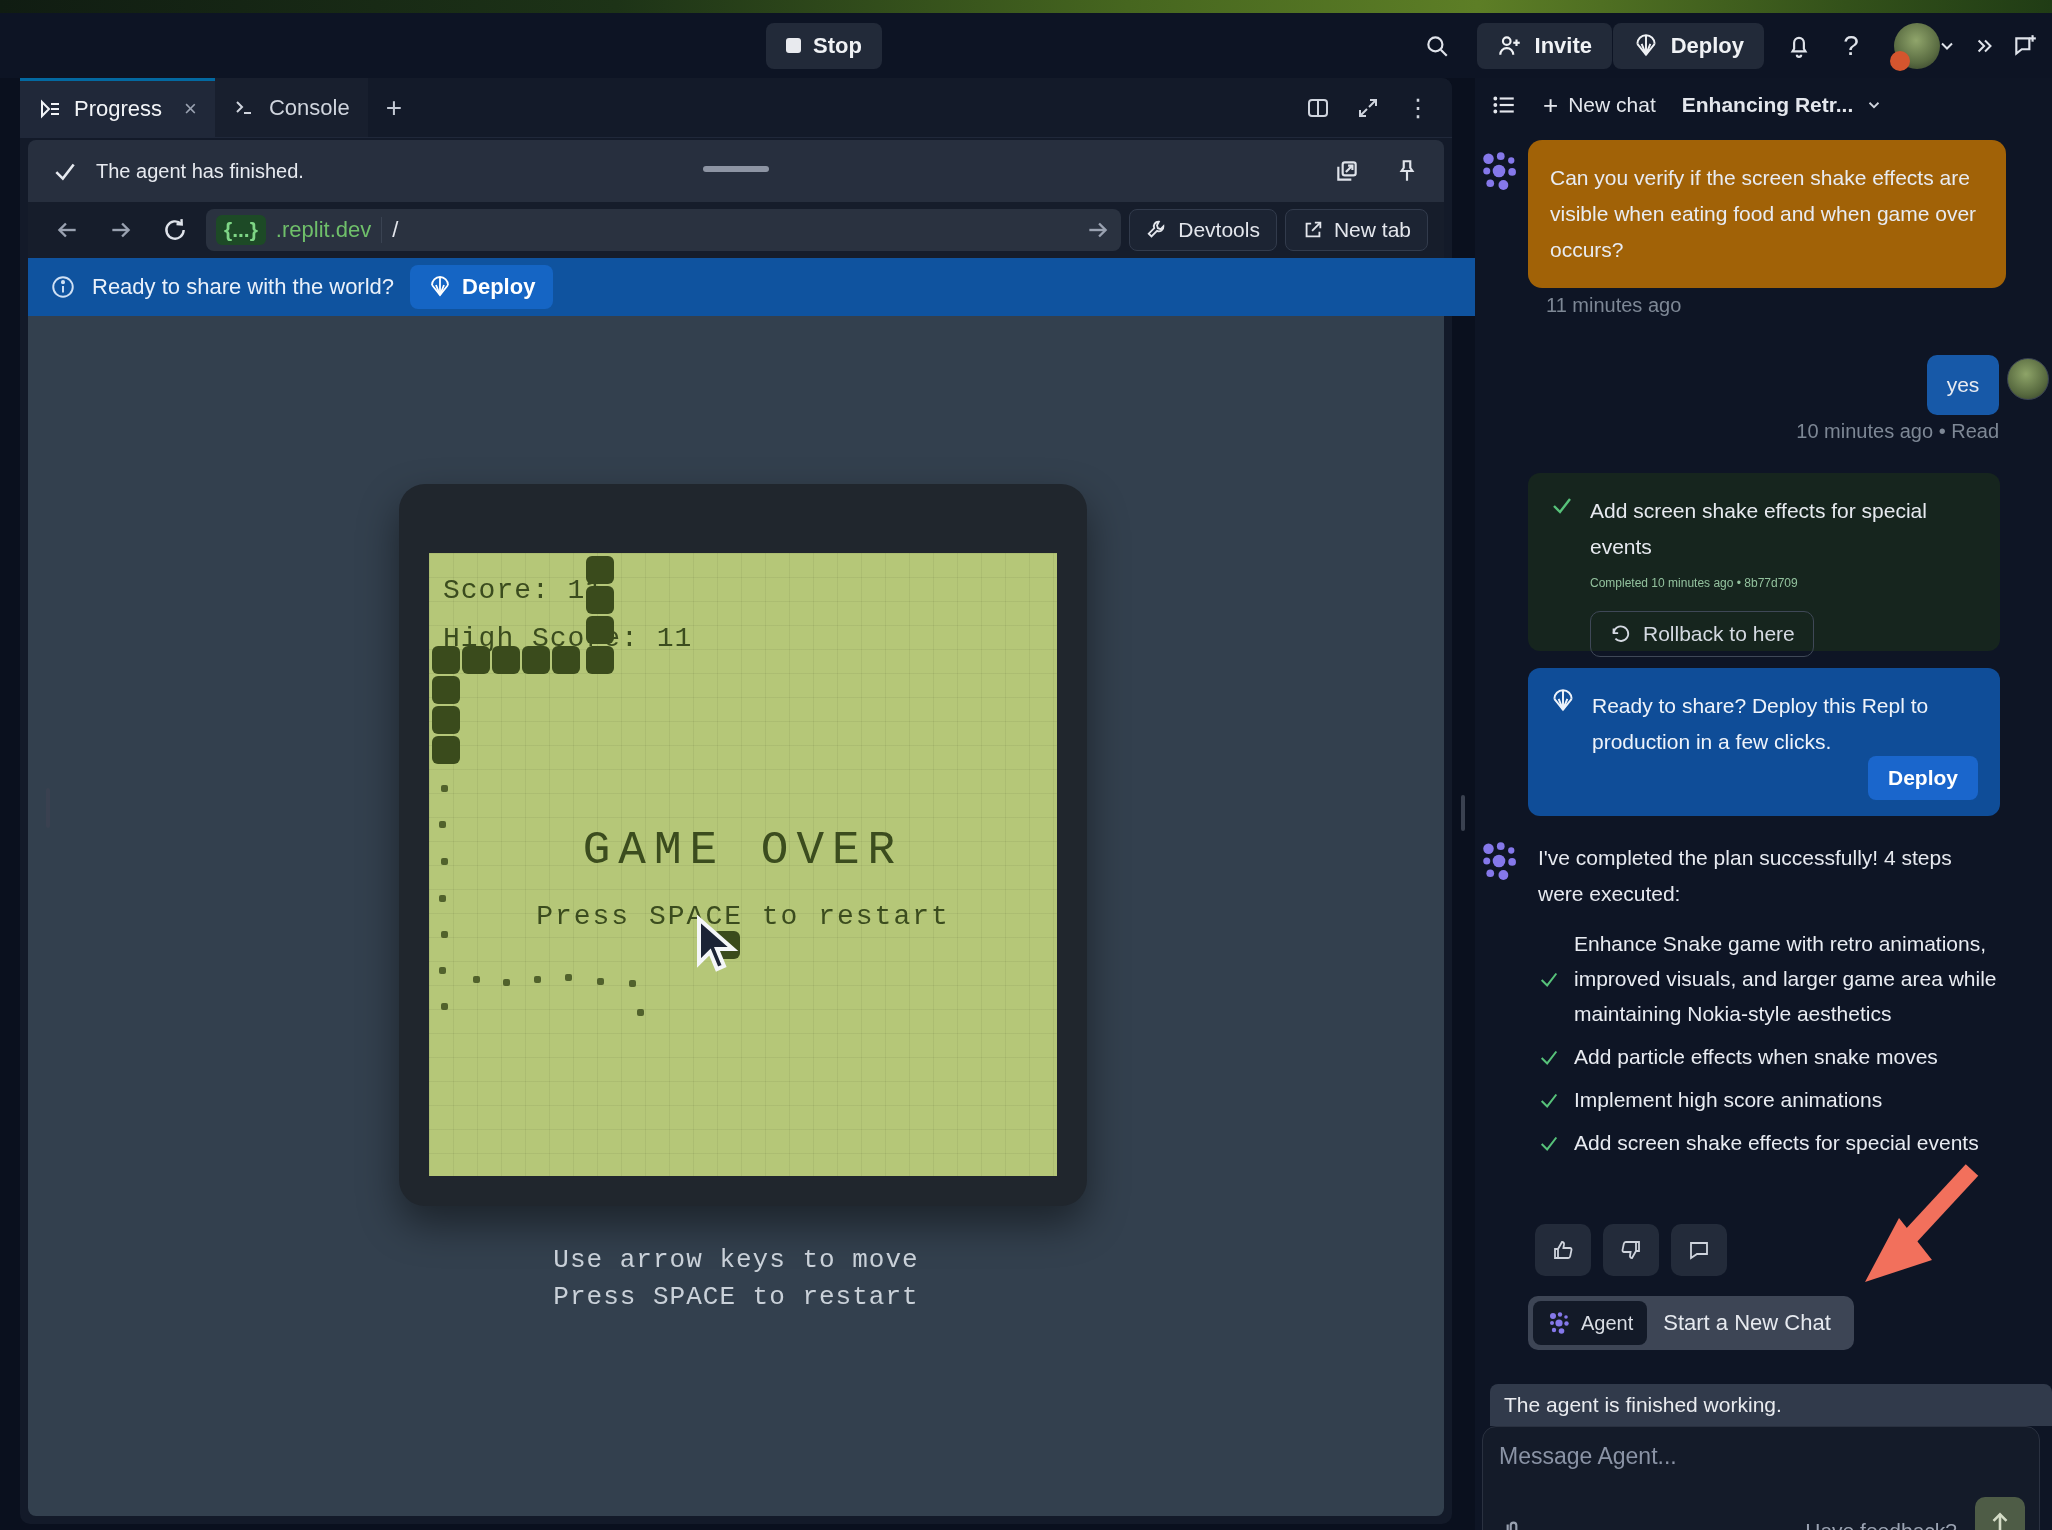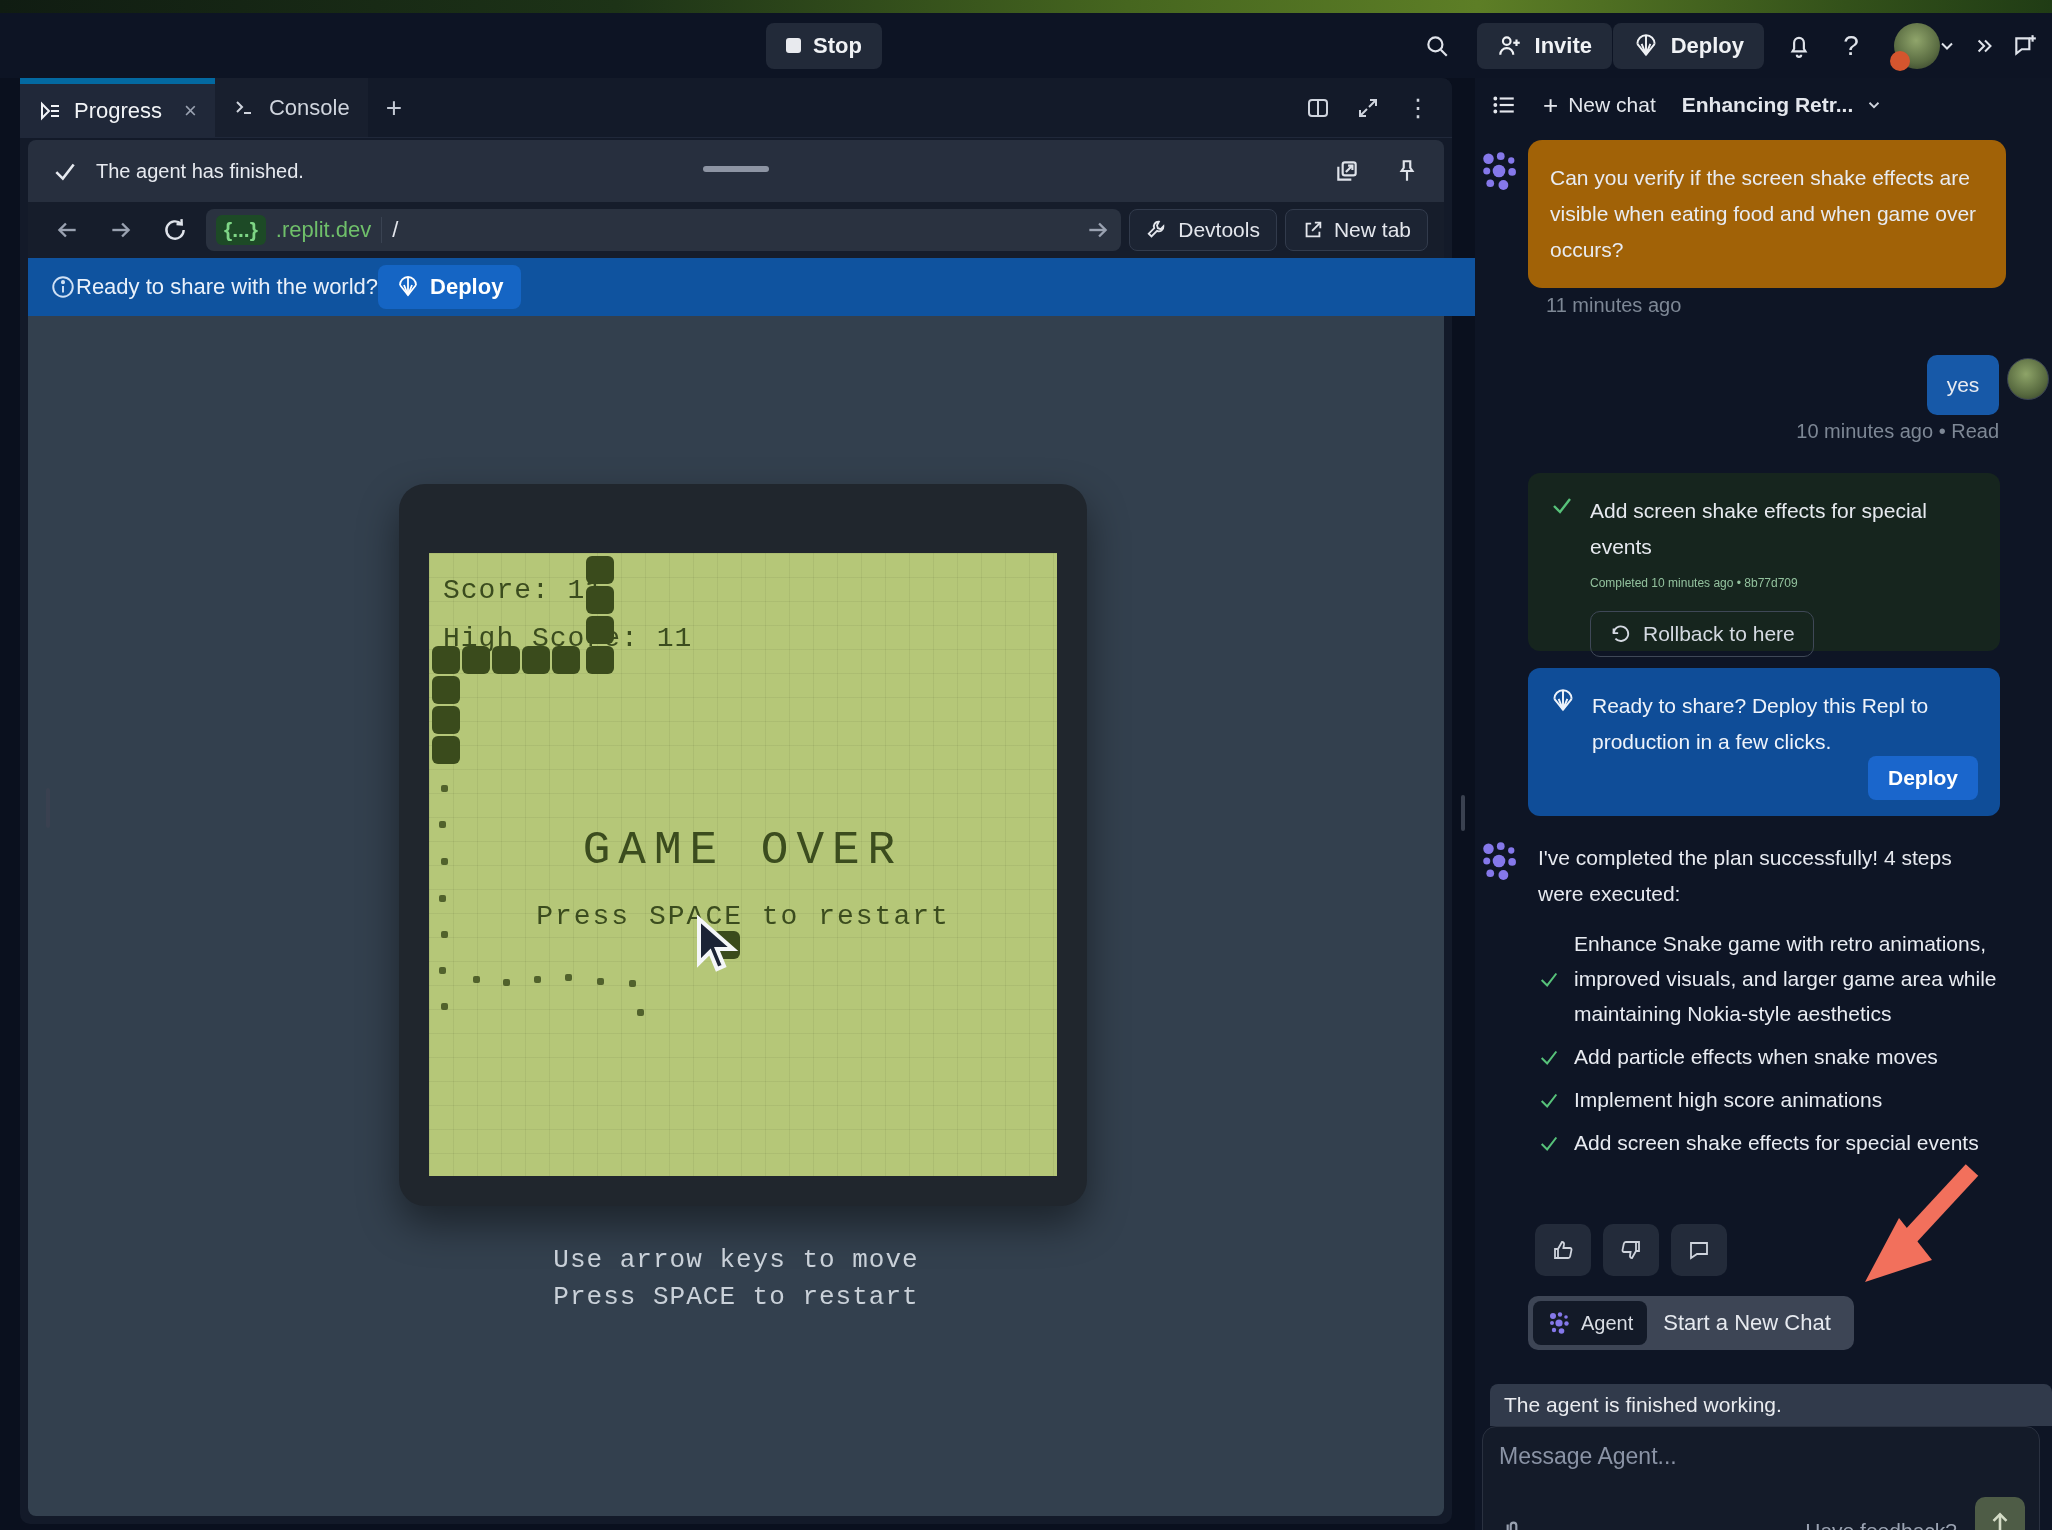--- a/index.html
+++ b/index.html
@@ -9,33 +9,33 @@
   .strip{position:absolute;left:0;top:0;width:2052px;height:13px;background:linear-gradient(90deg,#101c12 0%,#1d3317 30%,#46661f 55%,#5d7e26 72%,#33511a 90%,#203c15 100%)}
   
   .topbar{position:absolute;left:0;top:13px;width:2052px;height:65px;background:#0d1424;display:flex;align-items:center}
   .tb-btn{display:flex;align-items:center;gap:12px;background:#222a39;border-radius:8px;height:46px;padding:0 20px;font-size:22px;font-weight:700;color:#f0f2f5}
   .tb-icon{width:46px;height:46px;display:flex;align-items:center;justify-content:center;color:#dfe3ea}
   
   .pane{position:absolute;background:#1c2333;border-radius:10px}
   .left-pane{left:20px;top:78px;width:1432px;height:1446px;background:#131a29}
   .tabstrip{position:absolute;left:0;top:0;width:100%;height:60px;display:flex;align-items:stretch;background:#131a29;border-bottom:1px solid #20283a;border-radius:10px 10px 0 0}
   .tab{display:flex;align-items:center;gap:12px;padding:0 18px;font-size:22px;color:#cfd4dd}
-  .tab.active{background:#202839;border-top:6px solid #0369a1;color:#f2f4f7}
+  .tab.active{background:#202839;border-top:3px solid #0369a1;color:#f2f4f7}
   .tab .close{margin-left:10px;color:#9aa2b1;font-size:22px}
   .tabstrip-right{margin-left:auto;display:flex;align-items:center;gap:26px;padding-right:22px;color:#cfd4dd}
   .agentbar{position:absolute;left:8px;top:62px;width:1416px;height:62px;background:#272f3e;border-radius:8px 8px 0 0;display:flex;align-items:center;padding:0 24px}
   .agentbar .handle{position:absolute;left:50%;top:26px;width:66px;height:6px;border-radius:3px;background:#8d94a3;transform:translateX(-50%)}
   .browserbar{position:absolute;left:8px;top:124px;width:1416px;height:56px;background:#161d2b;display:flex;align-items:center;gap:8px;padding:0 16px}
   .urlpill{flex:1;height:42px;background:#2a3240;border-radius:8px;display:flex;align-items:center;padding:0 10px;gap:10px;max-width:996px}
   .urlbadge{background:#1d4a26;color:#7ed685;border-radius:6px;padding:3px 8px;font-size:21px;font-weight:700}
   .urlhost{color:#6fbf6a;font-size:22px}
   .urlsep{width:1px;height:26px;background:#3a4352}
   .urlpath{color:#e3e6ec;font-size:22px}
   .chipbtn{display:flex;align-items:center;gap:10px;border:1px solid #323b4c;background:#1c2433;border-radius:8px;height:42px;padding:0 16px;font-size:21px;color:#e3e6ec}
-  .banner{position:absolute;left:8px;top:180px;width:1644px;height:58px;background:#0f539f;display:flex;align-items:center;padding:0 22px;}
+  .banner{position:absolute;left:8px;top:180px;width:1644px;height:58px;background:#0f539f;display:flex;align-items:center;padding:0 22px;gap:16px}
   .banner .txt{font-size:22px;color:#eaf1fa}
   .deploy-sm{display:flex;align-items:center;gap:10px;background:#1565c4;border-radius:8px;height:44px;padding:0 18px;font-size:22px;font-weight:700;color:#fff}
   .webview{position:absolute;left:8px;top:238px;width:1416px;height:1200px;background:#33404e;border-radius:0 0 8px 8px;overflow:hidden}
   
   .phone{position:absolute;left:371px;top:168px;width:688px;height:722px;background:#20262d;border-radius:26px;box-shadow:0 18px 40px rgba(0,0,0,.45)}
   .lcd{position:absolute;left:30px;top:69px;width:628px;height:623px;background:#b5c778;background-image:linear-gradient(rgba(58,75,30,.08) 1px,transparent 1px),linear-gradient(90deg,rgba(58,75,30,.08) 1px,transparent 1px);background-size:24px 24px;font-family:"Liberation Mono",monospace;color:#3b4c1e;overflow:hidden}
   .sb{position:absolute;width:28px;height:28px;background:#3a4b1c;border-radius:6px}
   .pt{position:absolute;width:7px;height:7px;background:#3f501f;border-radius:2px;opacity:.85}
   .lcd-score{position:absolute;left:14px;top:22px;font-size:28px;letter-spacing:1px}
   .lcd-hiscore{position:absolute;left:14px;top:70px;font-size:28px;letter-spacing:1px}

